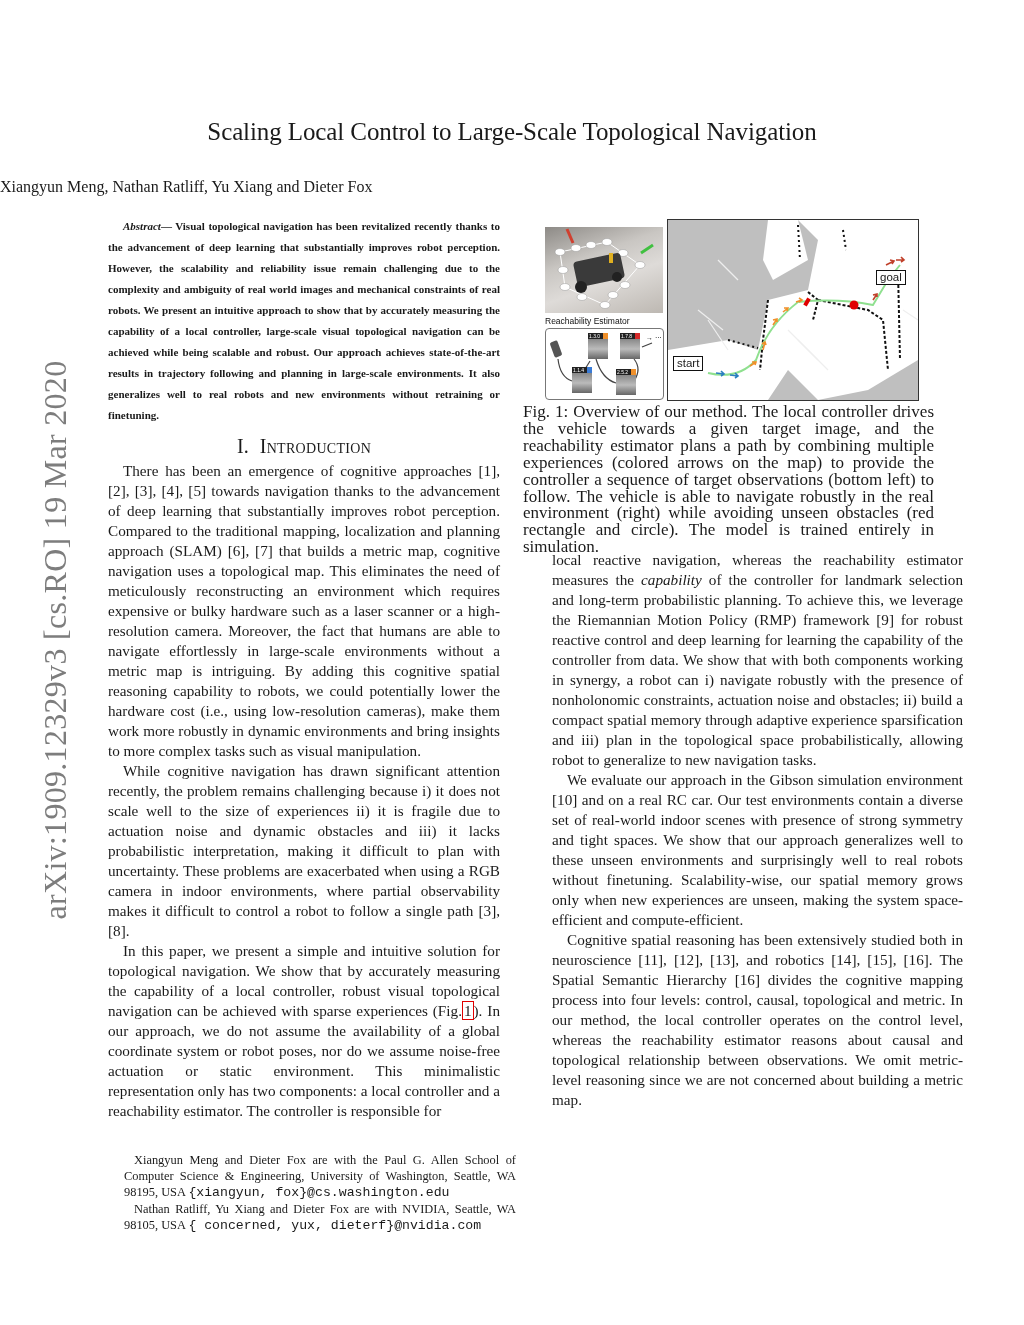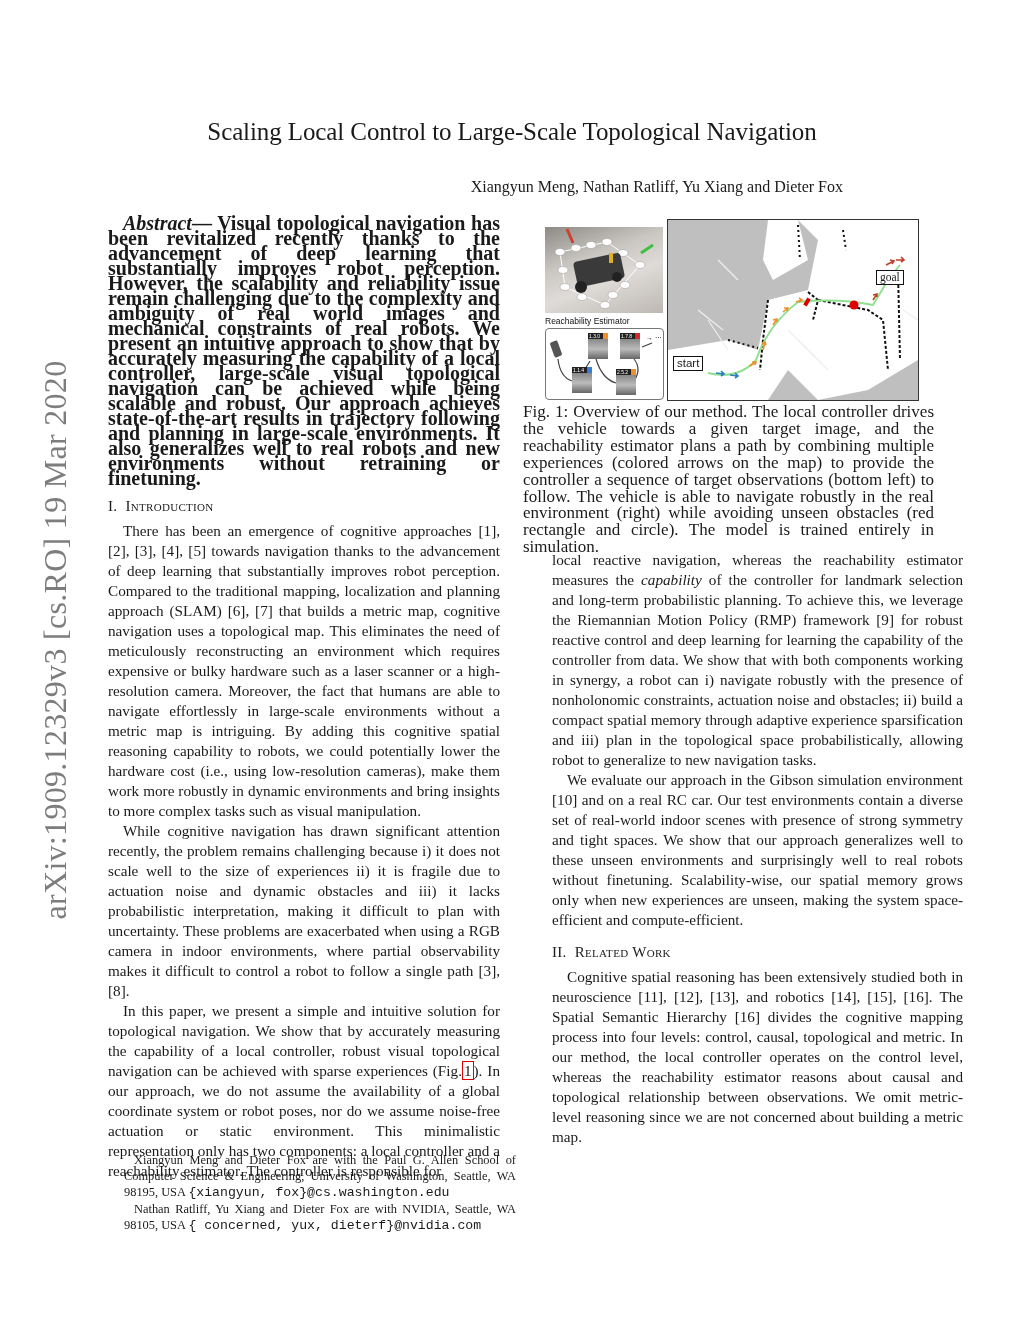--- a/index.html
+++ b/index.html
@@ -1,29 +1,29 @@
 <!DOCTYPE html>
 <html><head>
 <meta charset="utf-8">
 <style>
   html, body { margin: 0; padding: 0; background: #ffffff; }
   body { width: 1024px; height: 1325px; position: relative; overflow: hidden;
          font-family: "Liberation Serif", "DejaVu Serif", serif; color: #1a1a1a; }
   .title { position: absolute; top: 118px; left: 0; width: 1024px; text-align: center;
            font-size: 25px; font-weight: normal; letter-spacing: -0.1px; }
-  .authors { position: absolute; top: 178px; left: 0; width: 843px; text-align: right; font-size: 16px; }
+  .authors { position: absolute; top: 178px; left: 0; width: 843px; text-align: left; font-size: 16px; }
   .arxiv { position: absolute; left: 55px; top: 640px; transform: translate(-50%, -50%) rotate(-90deg);
            white-space: nowrap; font-size: 32px; color: #7d7d7d; letter-spacing: 0.3px; }
   .col { position: absolute; font-size: 15.2px; line-height: 20px; text-align: justify; hyphens: none; }
   .col-left { left: 108px; top: 216px; width: 392px; }
   .col-right { left: 523px; top: 550px; width: 411px; margin-left: 29px; }
   p { margin: 0; text-indent: 15px; }
-  .abstract { font-weight: bold; font-size: 20px; line-height: 15px; text-indent: 15px; }
+  .abstract { font-weight: bold; font-size: 11px; line-height: 21px; text-indent: 15px; }
   .abstract .lead { font-style: italic; font-weight: bold; }
-  .section-head { text-align: left; margin: 10px 0 5px 0; text-indent: 0; font-size: 15px; letter-spacing: 0.3px; font-family: Liberation Serif, serif; }
+  .section-head { text-align: center; margin: 10px 0 5px 0; text-indent: 0; font-size: 20px; letter-spacing: 0.3px; font-family: Liberation Serif, serif; }
   .section-head .sc { font-variant: small-caps; }
   .figref { border: 1.3px solid #e00000; padding: 0 1px; }
   .footnotes { position: absolute; left: 108px; top: 1152px; width: 392px; font-size: 12.4px; line-height: 16px; text-align: justify; margin-left: 16px; }
   .footnotes p { text-indent: 10px; }
   .mono { font-family: "Liberation Mono", "DejaVu Sans Mono", monospace; font-size: 13.2px; }
   .figure { position: absolute; left: 543px; top: 213px; width: 392px; height: 188px; }
   .fig-label { position: absolute; font-family: "Liberation Sans", "DejaVu Sans", sans-serif; font-size: 8.5px; color: #111; }
   .photo { position: absolute; left: 2px; top: 14px; width: 118px; height: 86px;
            background: linear-gradient(160deg, #8d8a86 0%, #c9c6c2 35%, #dedbd8 60%, #bdb8b2 100%); overflow: hidden; }
   .reach-box { position: absolute; left: 2px; top: 115px; width: 117px; height: 70px; border: 1px solid #777; border-radius: 4px; background: #fff; }
@@ -137,27 +137,24 @@
         <path d="M128,82 l6,-2 m-3,-2 l3,2 l-3,2" stroke="#f0902a"></path>
         <path d="M205,80 l4,-6 m-4,1 l4,-1 l0,3" stroke="#c0402a"></path>
         <path d="M212,60 l3,-8 m-3,2 l3,-2 l1,3" stroke="#c0402a"></path>
         <path d="M218,45 l8,-4 m-4,-1 l4,1 l-2,3" stroke="#c0402a"></path>
         <path d="M228,40 l8,0 m-3,-3 l3,3 l-3,2" stroke="#c0402a"></path>
       </g>
       <rect x="137" y="78" width="4" height="8" fill="#e00000" transform="rotate(30 139 82)"></rect>
       <circle cx="186" cy="85" r="4.5" fill="#e00000"></circle>
     </svg>
     <div class="map-label" style="left:5px; top:136px;text-align:center;">start</div>
-    <div class="map-label" style="left:208px; top:50px;font-family:Liberation Serif, serif;">goal</div>
+    <div class="map-label" style="left:208px; top:50px;">goal</div>
   </div>
 </div>
 
 <div class="caption">Fig. 1: Overview of our method. The local controller drives the vehicle towards a given target image, and the reachability estimator plans a path by combining multiple experiences (colored arrows on the map) to provide the controller a sequence of target observations (bottom left) to follow. The vehicle is able to navigate robustly in the real environment (right) while avoiding unseen obstacles (red rectangle and circle). The model is trained entirely in simulation.</div>
 
 <div class="col col-right">
   <p style="text-indent:0;"><span>local reactive navigation, whereas the reachability estimator measures the </span><em>capability</em><span> of the controller for landmark selection and long-term probabilistic planning. To achieve this, we leverage the Riemannian Motion Policy (RMP) framework [9] for robust reactive control and deep learning for learning the capability of the controller from data. We show that with both components working in synergy, a robot can i) navigate robustly with the presence of nonholonomic constraints, actuation noise and obstacles; ii) build a compact spatial memory through adaptive experience sparsification and iii) plan in the topological space probabilistically, allowing robot to generalize to new navigation tasks.</span></p>
   <p>We evaluate our approach in the Gibson simulation environment [10] and on a real RC car. Our test environments contain a diverse set of real-world indoor scenes with presence of strong symmetry and tight spaces. We show that our approach generalizes well to these unseen environments and surprisingly well to real robots without finetuning. Scalability-wise, our spatial memory grows only when new experiences are unseen, making the system space-efficient and compute-efficient.</p>
 
-  <div class="section-head" style="margin-top:12px;">
-    <span>II.</span>&nbsp; <span class="sc">Related Work</span>
-  </div>
   <p>Cognitive spatial reasoning has been extensively studied both in neuroscience [11], [12], [13], and robotics [14], [15], [16]. The Spatial Semantic Hierarchy [16] divides the cognitive mapping process into four levels: control, causal, topological and metric. In our method, the local controller operates on the control level, whereas the reachability estimator reasons about causal and topological relationship between observations. We omit metric-level reasoning since we are not concerned about building a metric map.</p>
 </div>
 
 </body></html>

